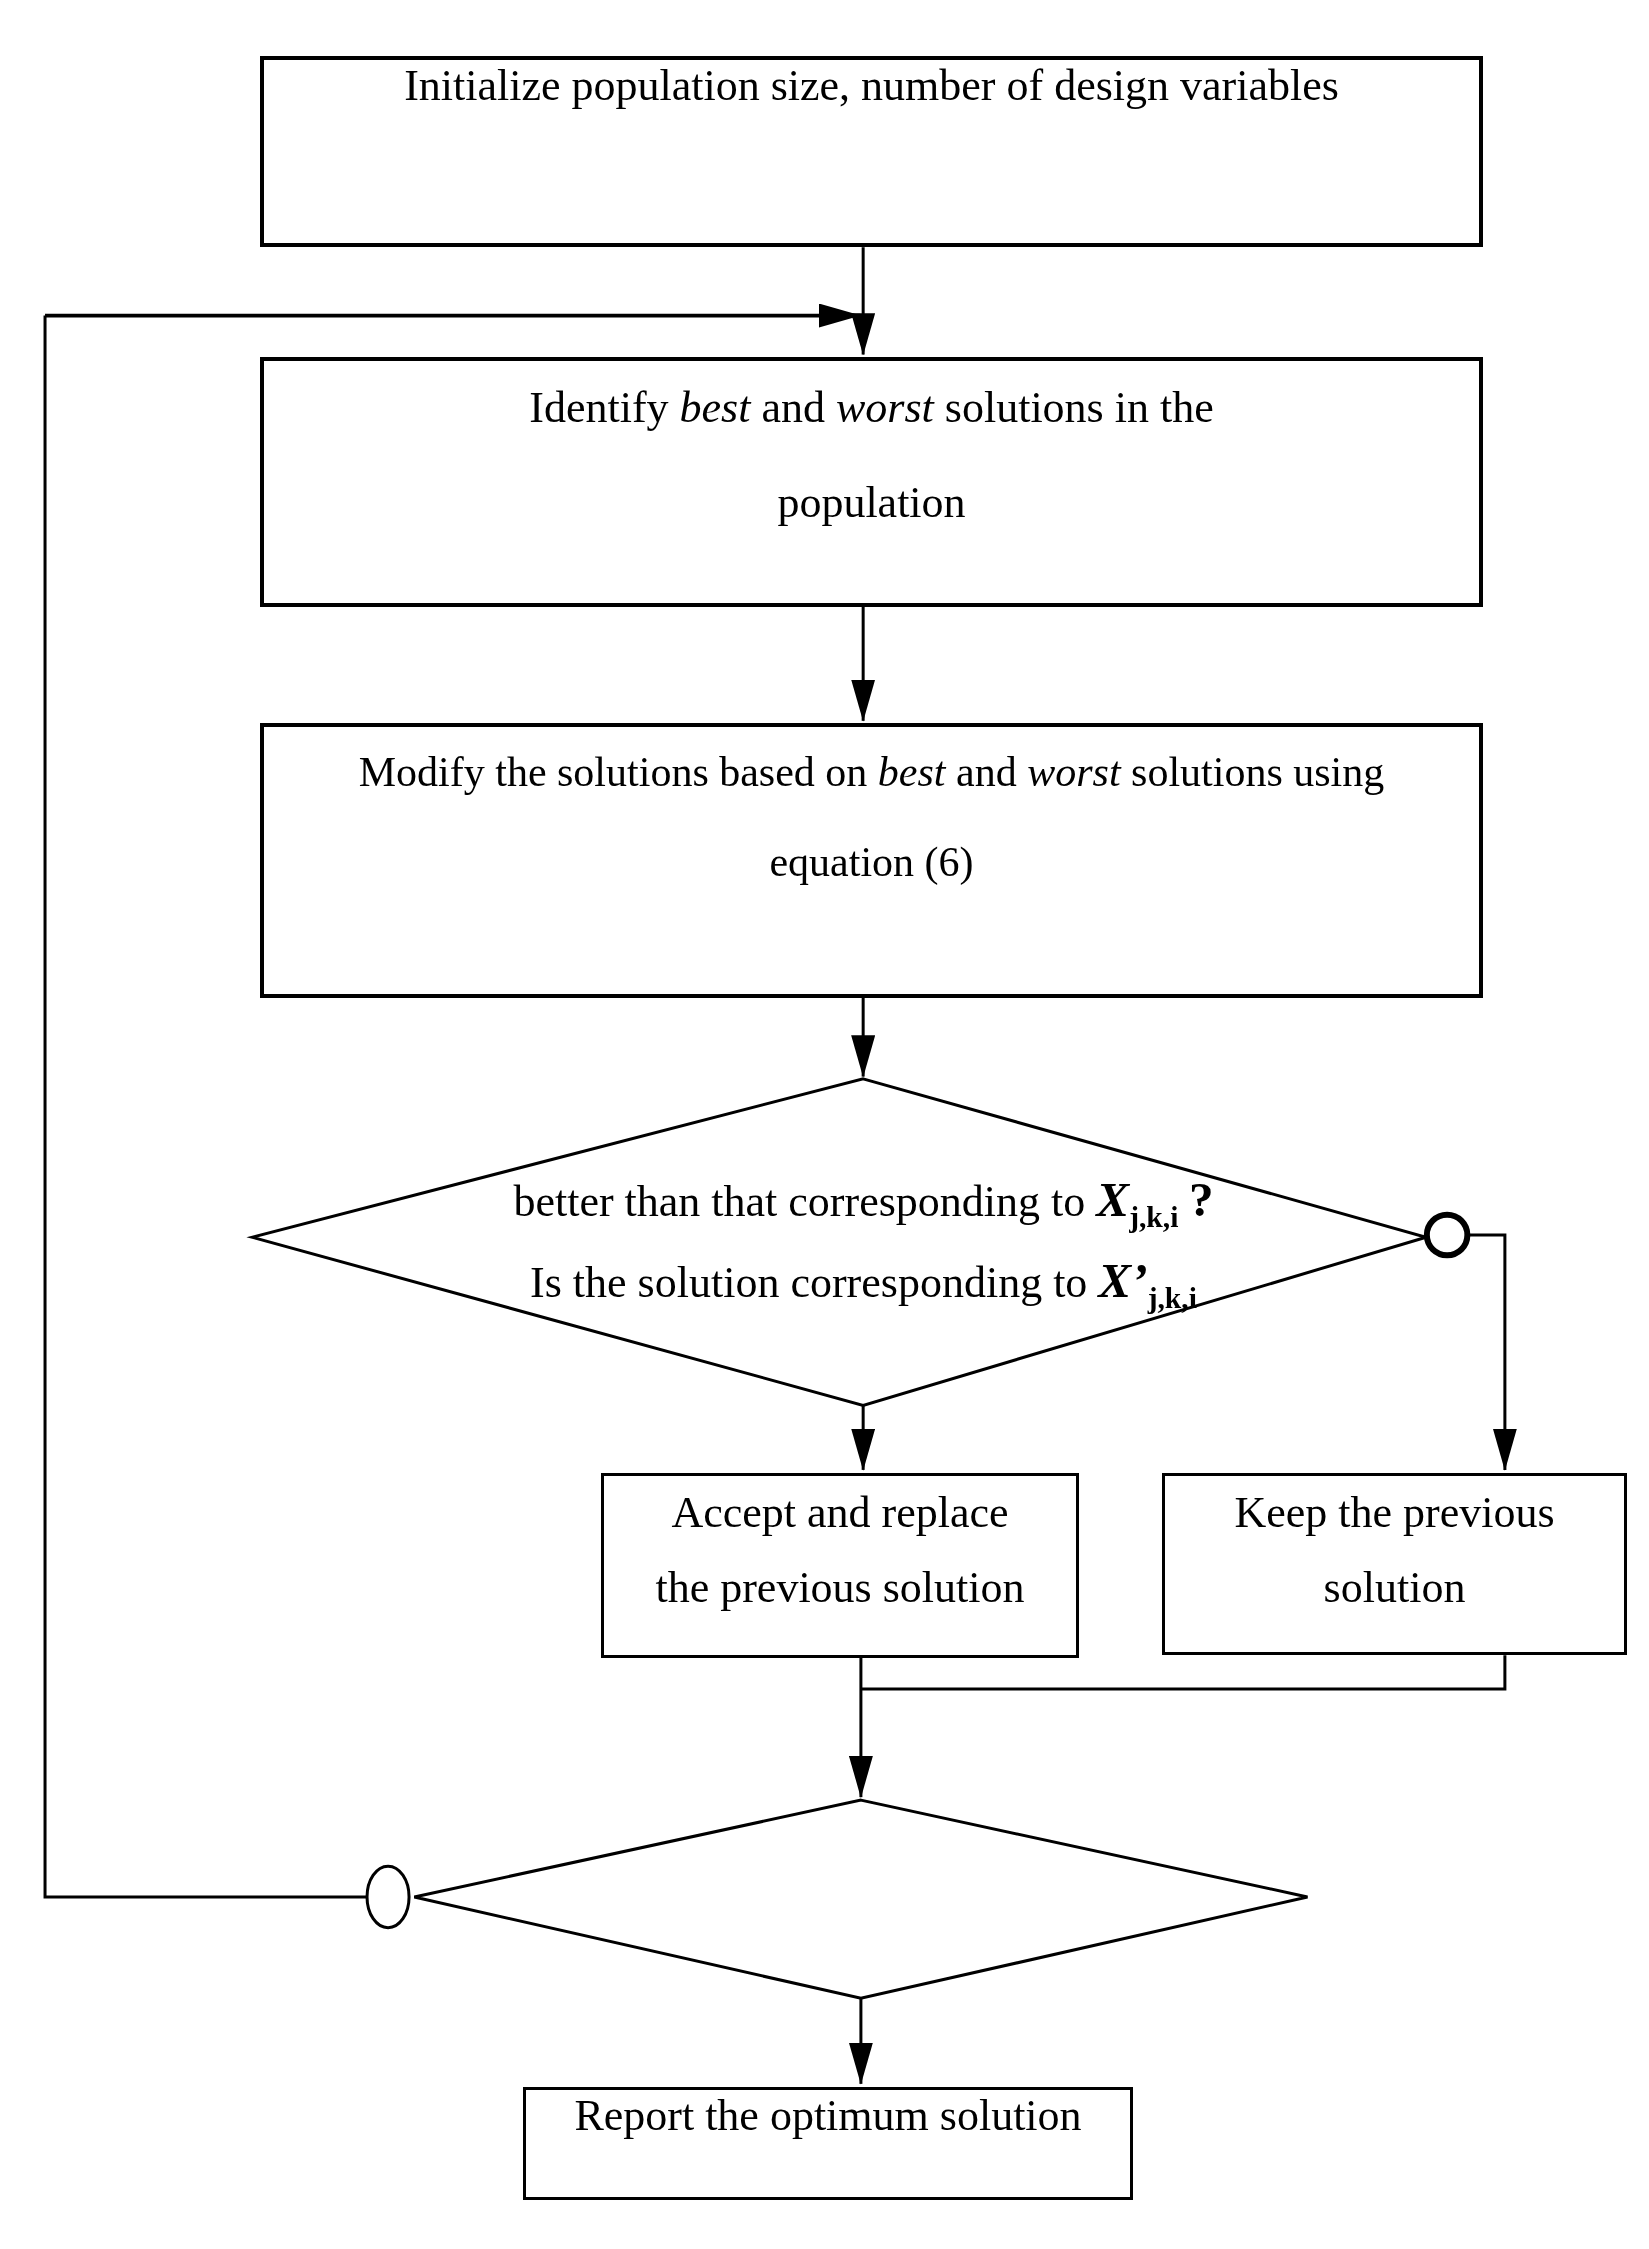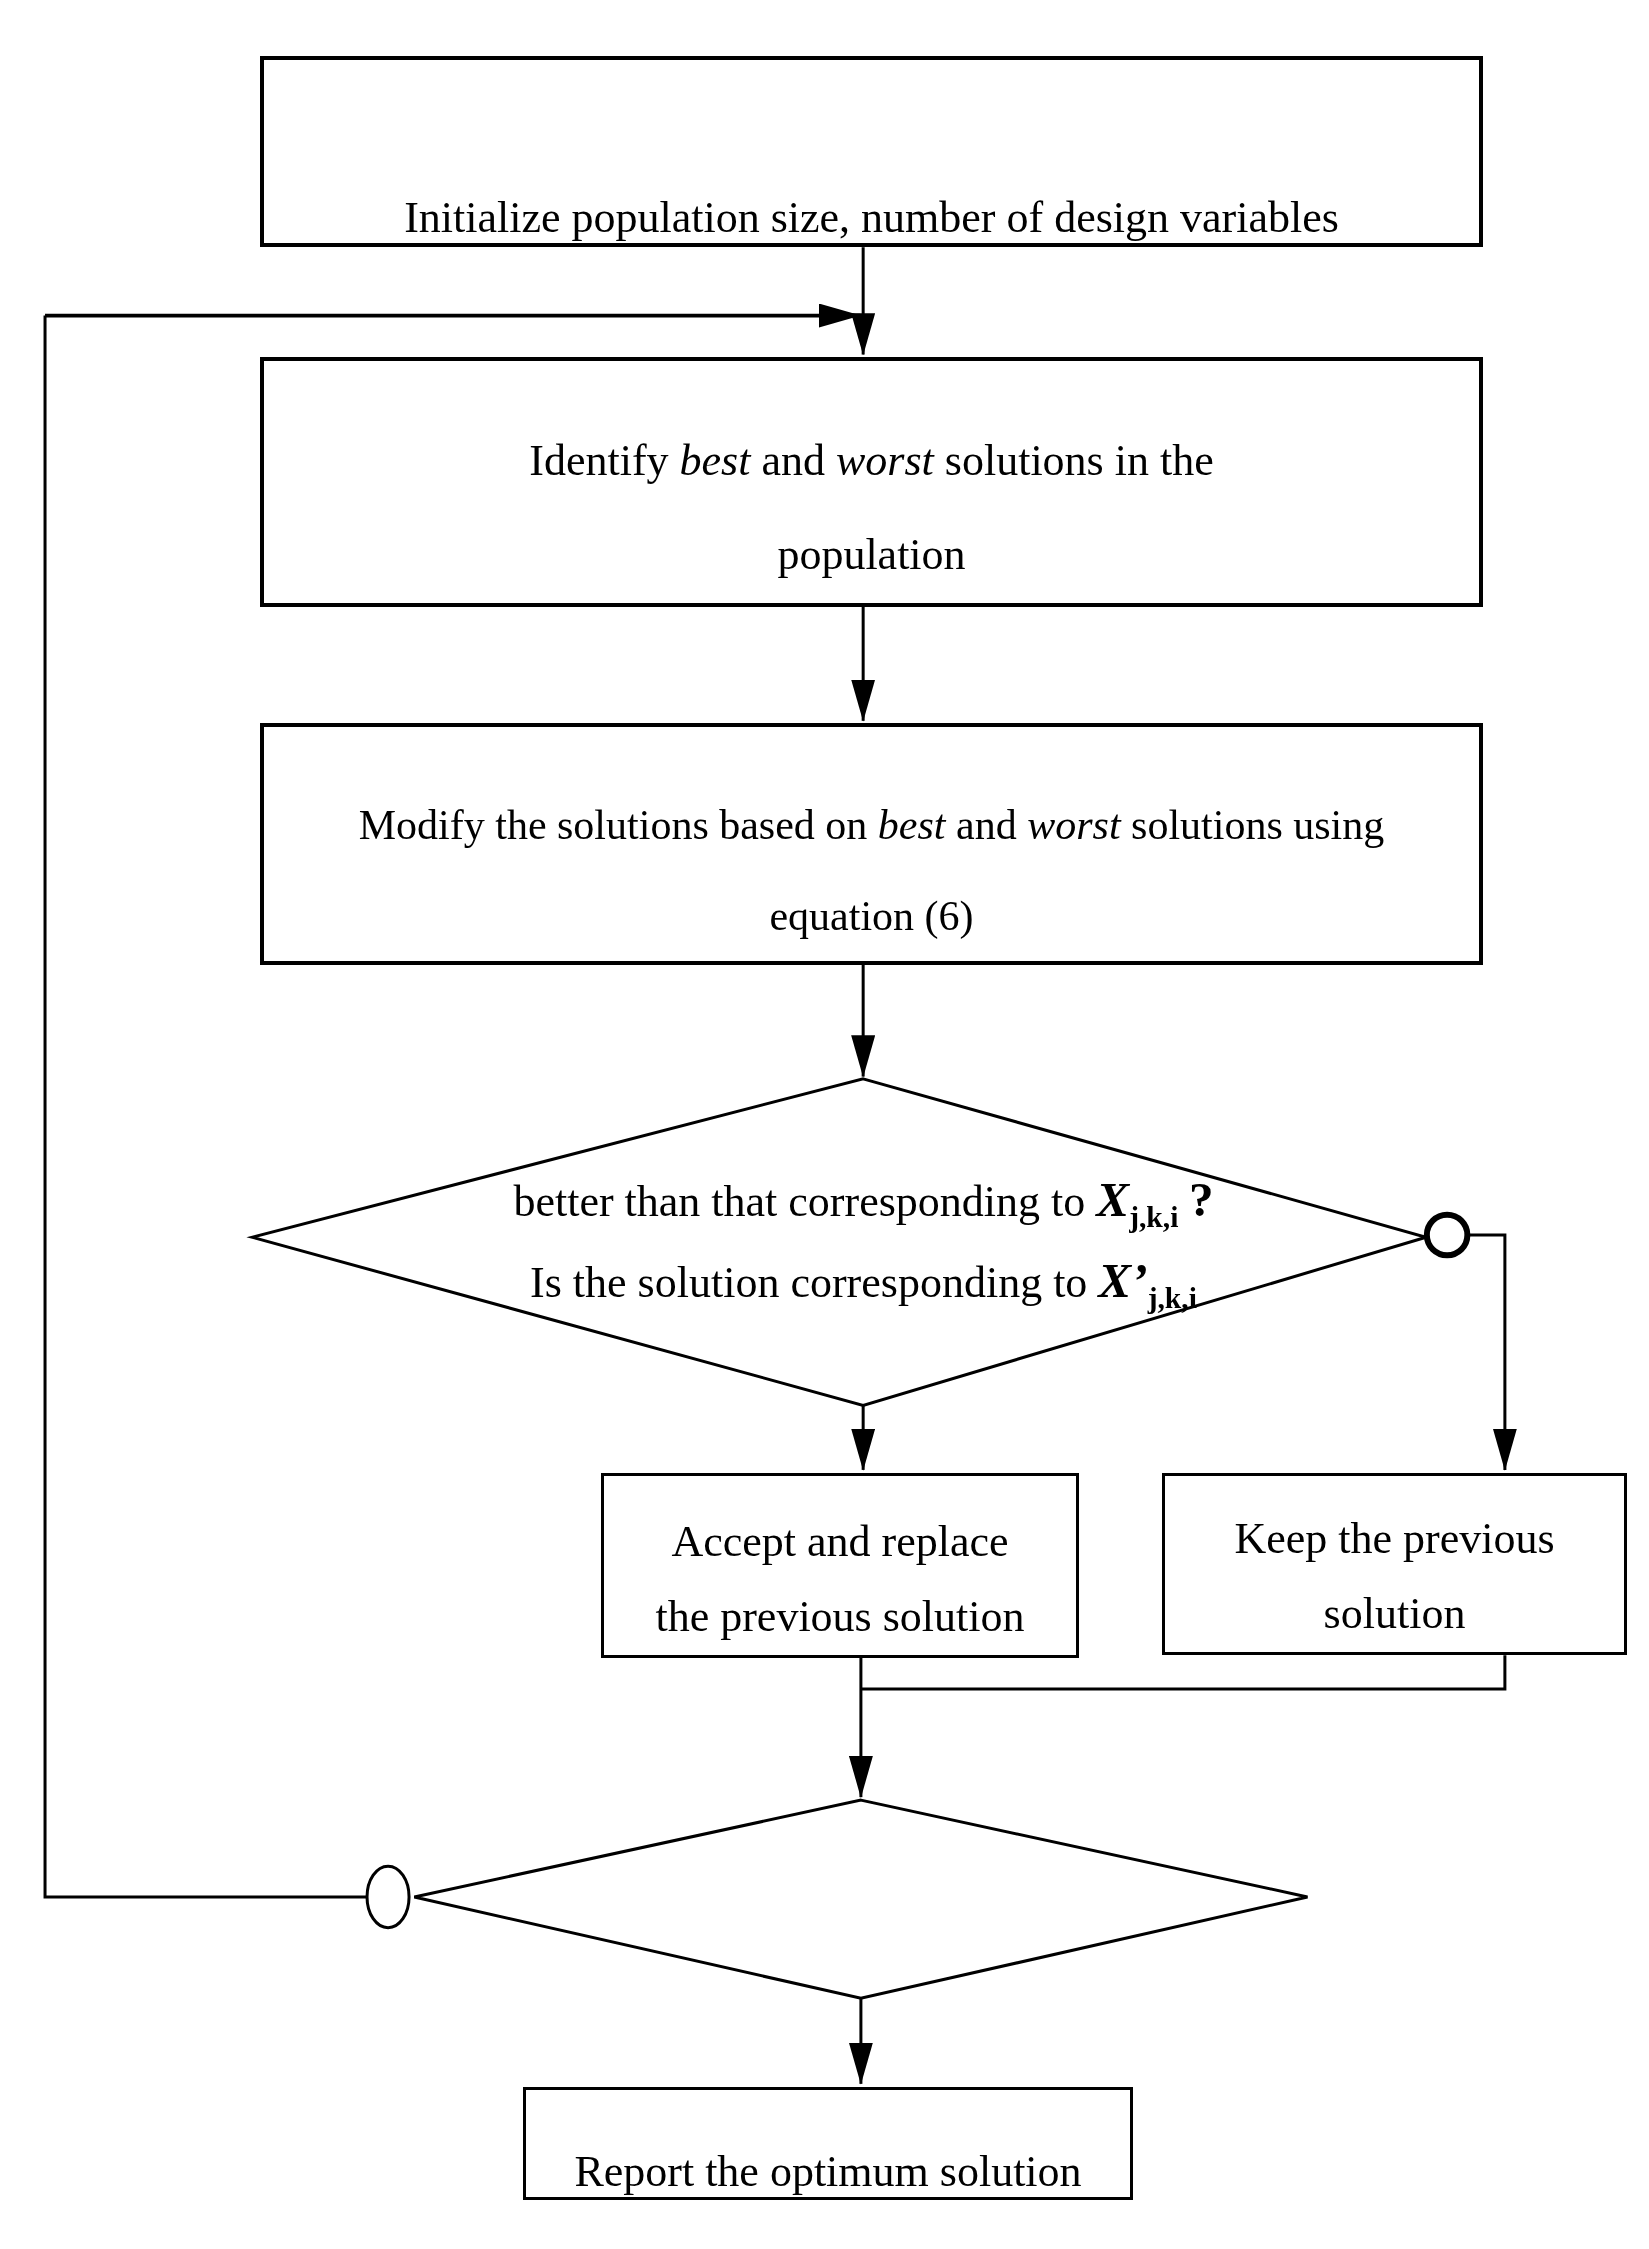--- a/index.html
+++ b/index.html
@@ -14,21 +14,21 @@
   }
   #wires{position:absolute;left:0;top:0;}
   .rect{
     position:absolute;
     box-sizing:border-box;
     background:#ffffff;
     border:4.5px solid #000;
     display:flex;
     flex-direction:column;
     align-items:center;
-    justify-content:flex-end;
+    justify-content:flex-start;
     text-align:center;
   }
   .rect--thin{border-width:3.8px;}
   .line{white-space:nowrap;display:block;}
   .f-big{font-size:44px;}
   .f-mid{font-size:42px;}
   .lh-wide .line{line-height:2.15em;}
   .lh-mid .line{line-height:1.7em;}
   .it{font-style:italic;}
   .dtext{
@@ -83,21 +83,21 @@
 
   <div class="rect f-big" style="left:260px;top:56px;width:1223px;height:191px;">
     <span class="line">Initialize population size, number of design variables</span>
   </div>
 
   <div class="rect f-big lh-wide" style="left:260px;top:357px;width:1223px;height:250px;">
     <span class="line"><span>Identify </span><span class="it">best</span><span> and </span><span class="it">worst</span><span> solutions in the</span></span>
     <span class="line">population</span>
   </div>
 
-  <div class="rect f-mid lh-wide" style="left:260px;top:723px;width:1223px;height:242px;">
+  <div class="rect f-mid lh-wide" style="left:260px;top:723px;width:1223px;height:275px;">
     <span class="line"><span>Modify the solutions based on </span><span class="it">best</span><span> and </span><span class="it">worst</span><span> solutions using</span></span>
     <span class="line">equation (6)</span>
   </div>
 
   <div class="dtext" style="left:263px;top:1160px;width:1201px;">
     <span class="line"><span>better than that corresponding to </span><span class="var"><span>X</span><sub>j,k,i</sub></span><span class="qm">?</span></span>
     <span class="line"><span>Is the solution corresponding to </span><span class="var"><span>X’</span><sub>j,k,i</sub></span></span>
   </div>
 
   <div class="rect rect--thin f-big lh-mid" style="left:1162px;top:1473px;width:465px;height:182px;">

